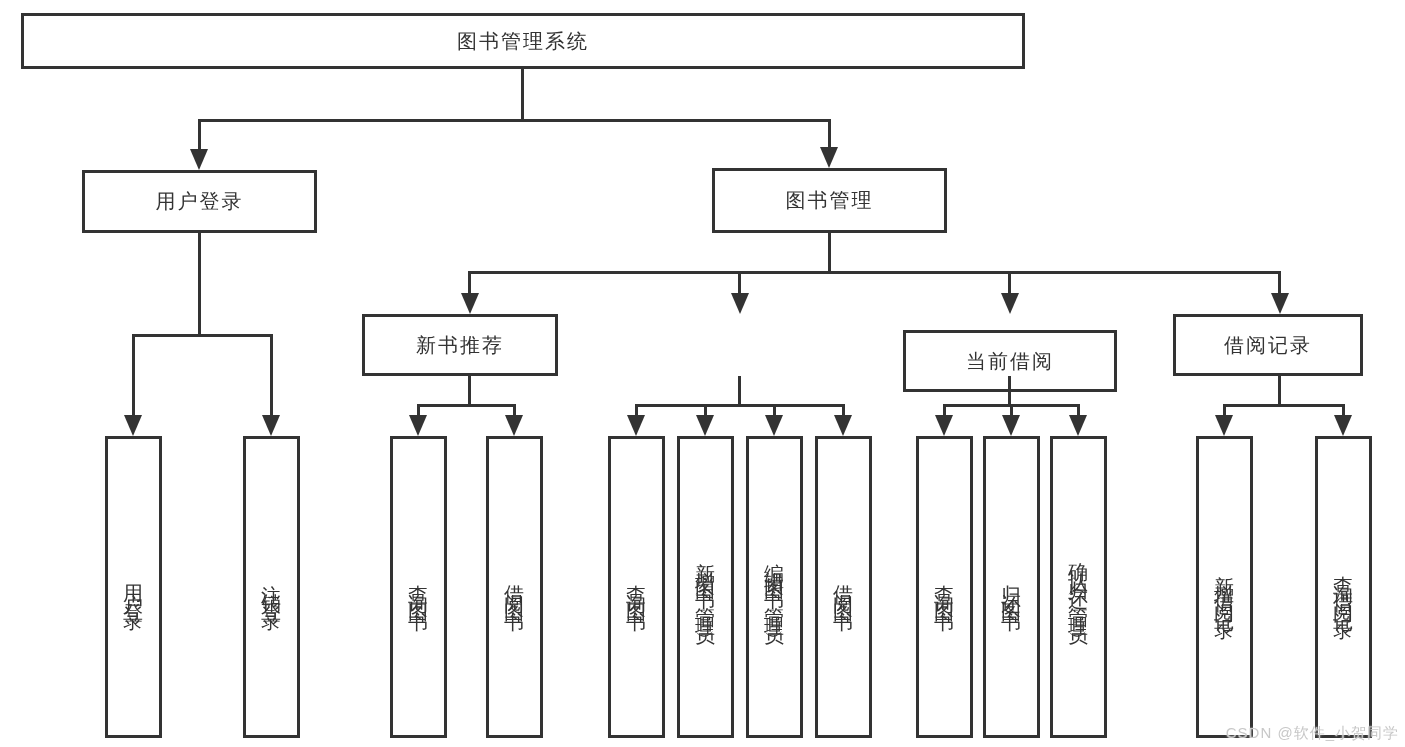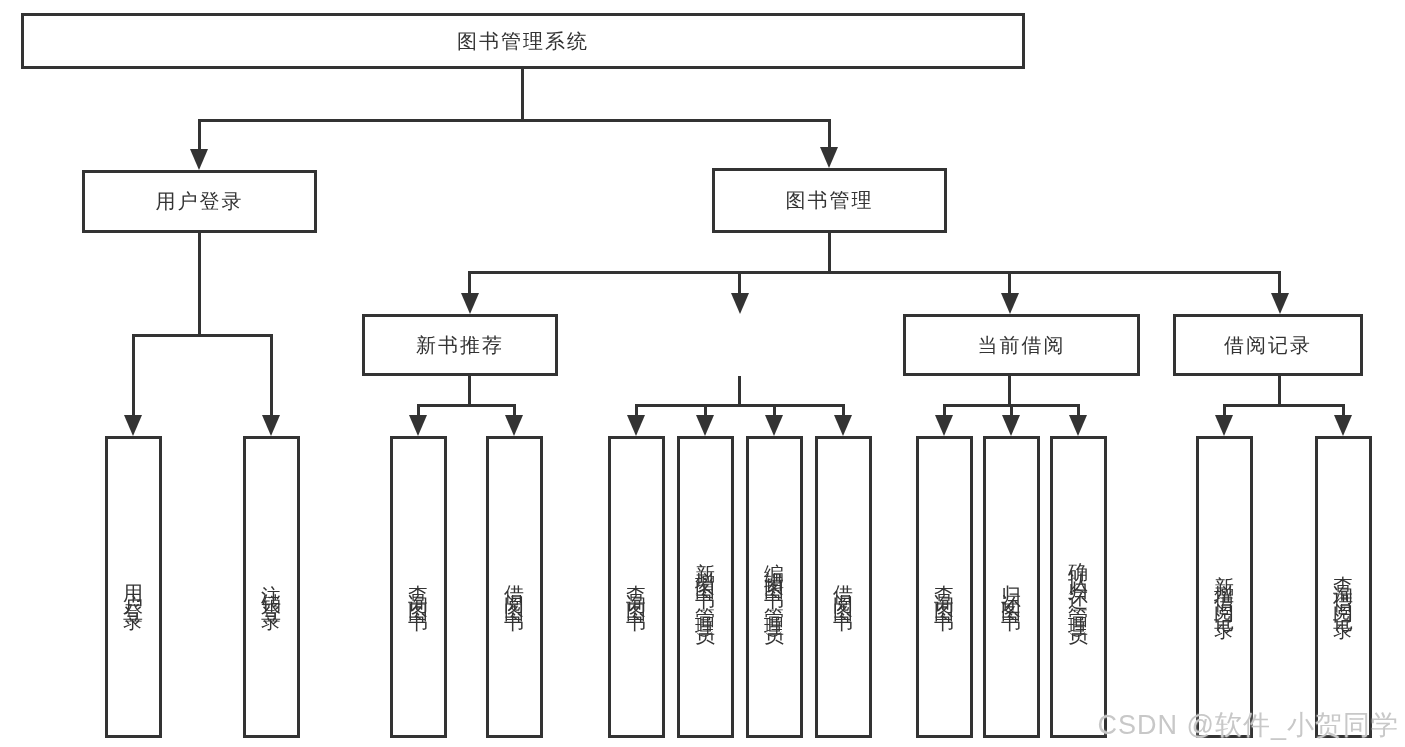--- a/index.html
+++ b/index.html
@@ -49,21 +49,21 @@
   .hs{position:absolute;height:3px;background:#333333;}
   .arr{
     position:absolute;width:0;height:0;
     border-left:9px solid transparent;
     border-right:9px solid transparent;
     border-top:21px solid #333333;
   }
   .watermark{
     position:absolute;
     right:6px;bottom:4px;
-    font-size:27px;
+    font-size:15px;
     color:#c8c8c8;
     letter-spacing:1px;
     z-index:10;
     text-shadow:0 0 2px #ffffff;
   }
 </style>
 </head>
 <body>
 
 <div id="stage">
@@ -106,21 +106,21 @@
     <div class="arr" style="left:731px;top:293px;"></div>
     <div class="vs" style="left:1008px;top:271px;height:24px;"></div>
     <div class="arr" style="left:1001px;top:293px;"></div>
     <div class="vs" style="left:1278px;top:271px;height:24px;"></div>
     <div class="arr" style="left:1271px;top:293px;"></div>
   </div>
 
   <div class="box" style="left:362px;top:314px;width:196px;height:62px;">
     <span class="lbl">新书推荐</span>
   </div>
-  <div class="box" style="left:903px;top:314px;width:237px;height:62px;">
+  <div class="box" style="left:903px;top:330px;width:214px;height:62px;">
     <span class="lbl">当前借阅</span>
   </div>
   <div class="box" style="left:1173px;top:314px;width:190px;height:62px;">
     <span class="lbl">借阅记录</span>
   </div>
 
   <div>
     <div class="vs" style="left:468px;top:376px;height:30px;"></div>
     <div class="hs" style="left:417px;top:404px;width:99px;"></div>
     <div class="vs" style="left:417px;top:404px;height:13px;"></div>

